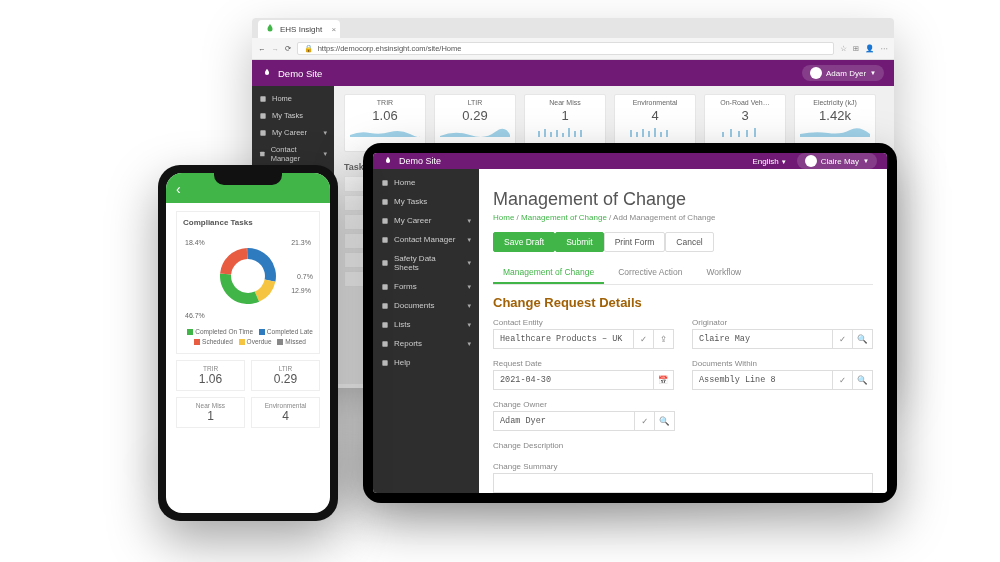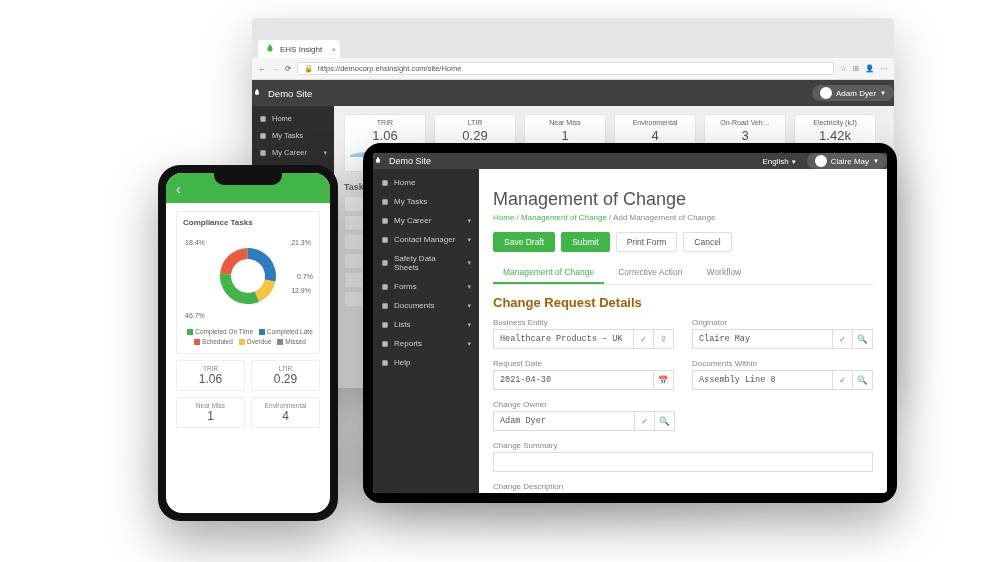--- a/index.html
+++ b/index.html
@@ -15,21 +15,21 @@
     .browser {
       position: absolute;
       left: 252px; top: 18px;
       width: 642px; height: 370px;
       background: #fff;
       border-radius: 4px;
       box-shadow: 0 20px 50px rgba(0,0,0,.25);
       overflow: hidden;
     }
     .browser-tabs {
-      height: 40px; background: #e5e5e5;
+      height: 20px; background: #e5e5e5;
       display: flex; align-items: flex-end; padding-left: 6px;
       font-size: 8px;
     }
     .browser-tab {
       background: #fff; height: 18px;
       border-radius: 4px 4px 0 0;
       padding: 0 18px 0 6px; display: flex; align-items: center;
       gap: 4px; color: #444; position: relative;
     }
     .tab-x { position: absolute; right: 4px; font-size: 8px; color: #888; }
@@ -40,23 +40,23 @@
       border-bottom: 1px solid #ddd;
     }
     .nav-ico { width: 12px; height: 12px; color: #888; }
     .urlbox {
       flex: 1; background: #fff; border: 1px solid #ddd;
       border-radius: 2px; padding: 1px 6px; display: flex; align-items: center; gap: 4px;
     }
     .url-right-icons { display: flex; gap: 6px; color: #888; }
 
     .app-header {
-      height: 26px; background: #404040;
+      height: 26px; background: #701a75;
       display: flex; align-items: center; justify-content: space-between;
-      padding: 0 0; color: #fff; font-size: 9.5px;
+      padding: 0 10px; color: #fff; font-size: 9.5px;
     }
     .flame { width: 10px; height: 10px; }
     .hdr-left { display: flex; align-items: center; gap: 6px; }
     .user-chip {
       background: rgba(255,255,255,.15); border-radius: 10px;
       padding: 2px 8px; display: flex; align-items: center; gap: 4px;
       font-size: 8px;
     }
     .avatar-dot { width: 12px; height: 12px; border-radius: 50%; background: #fff; overflow: hidden; }
 
@@ -112,21 +112,21 @@
     .tablet .app-body { flex: 1; height: auto; }
     .tablet .sidebar { width: 106px; font-size: 8px; }
     .tablet .side-item { padding: 5px 8px; }
 
     .content {
       flex: 1; background: #fff; padding: 20px 14px; overflow: hidden; color: #555;
     }
     .page-h1 { font-size: 18px; font-weight: 400; color: #555; margin-bottom: 3px; }
     .breadcrumb { font-size: 8px; color: #888; margin-bottom: 10px; }
     .crumb.active { color: #42b549; }
-    .btn-row { display: flex; gap: 6px; margin-bottom: 10px; }
+    .btn-row { display: flex; margin-bottom: 10px; }
     .btn {
       font-size: 8.5px; padding: 4px 10px; border-radius: 2px;
       border: 1px solid #ddd; background: #fff; color: #555;
     }
     .btn.primary { background: #42b549; color: #fff; border-color: #42b549; }
 
     .tab-strip {
       display: flex; gap: 4px; border-bottom: 1px solid #e5e5e5;
       font-size: 8.5px; margin-bottom: 10px;
     }
@@ -516,21 +516,21 @@
         <div class="tab-strip">
           <div class="tab active">Management of Change</div>
           <div class="tab">Corrective Action</div>
           <div class="tab">Workflow</div>
         </div>
 
         <div class="section-h">Change Request Details</div>
 
         <div class="form-grid">
           <div>
-            <label class="field-label">Business Entity</label>
+            <label class="field-label">Contact Entity</label>
             <div class="field">
               <span class="val">Healthcare Products – UK</span>
               <span class="ic">✓</span>
               <span class="ic">⇪</span>
             </div>
           </div>
           <div>
             <label class="field-label">Originator</label>
             <div class="field">
               <span class="val">Claire May</span>
@@ -555,27 +555,27 @@
           </div>
           <div class="full">
             <label class="field-label">Change Owner</label>
             <div class="field" style="width:48%">
               <span class="val">Adam Dyer</span>
               <span class="ic">✓</span>
               <span class="ic">🔍</span>
             </div>
           </div>
           <div class="full">
+            <label class="field-label">Change Description</label>
+          </div>
+          <div class="full">
             <label class="field-label">Change Summary</label>
             <div class="field">
                 <span class="val"></span>
               </div>
-          </div>
-          <div class="full">
-            <label class="field-label">Change Description</label>
           </div>
         </div>
       </div>
     </div>
   </div>
 </div>
 
 <div class="phone">
   <div class="notch"></div>
   <div class="phone-screen">

